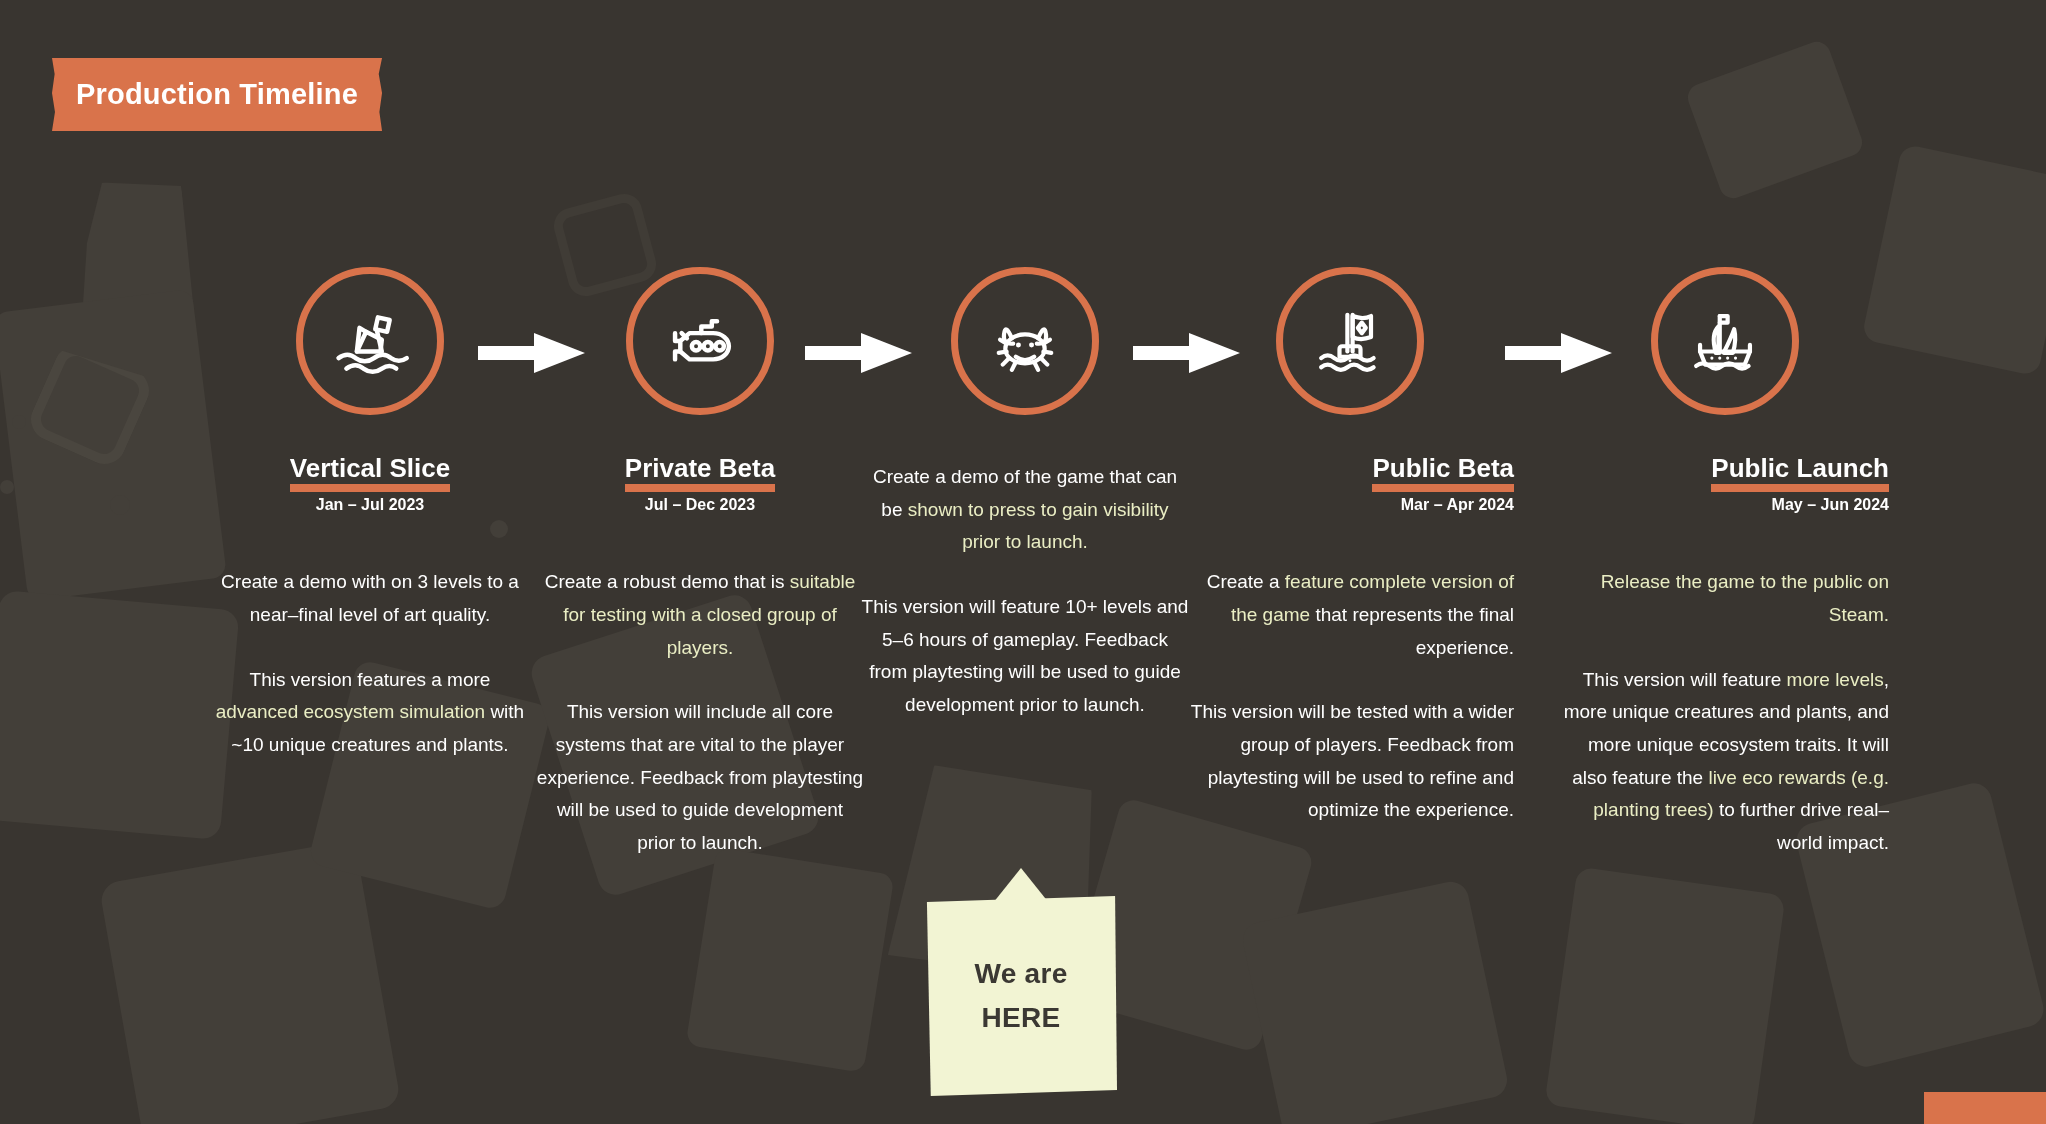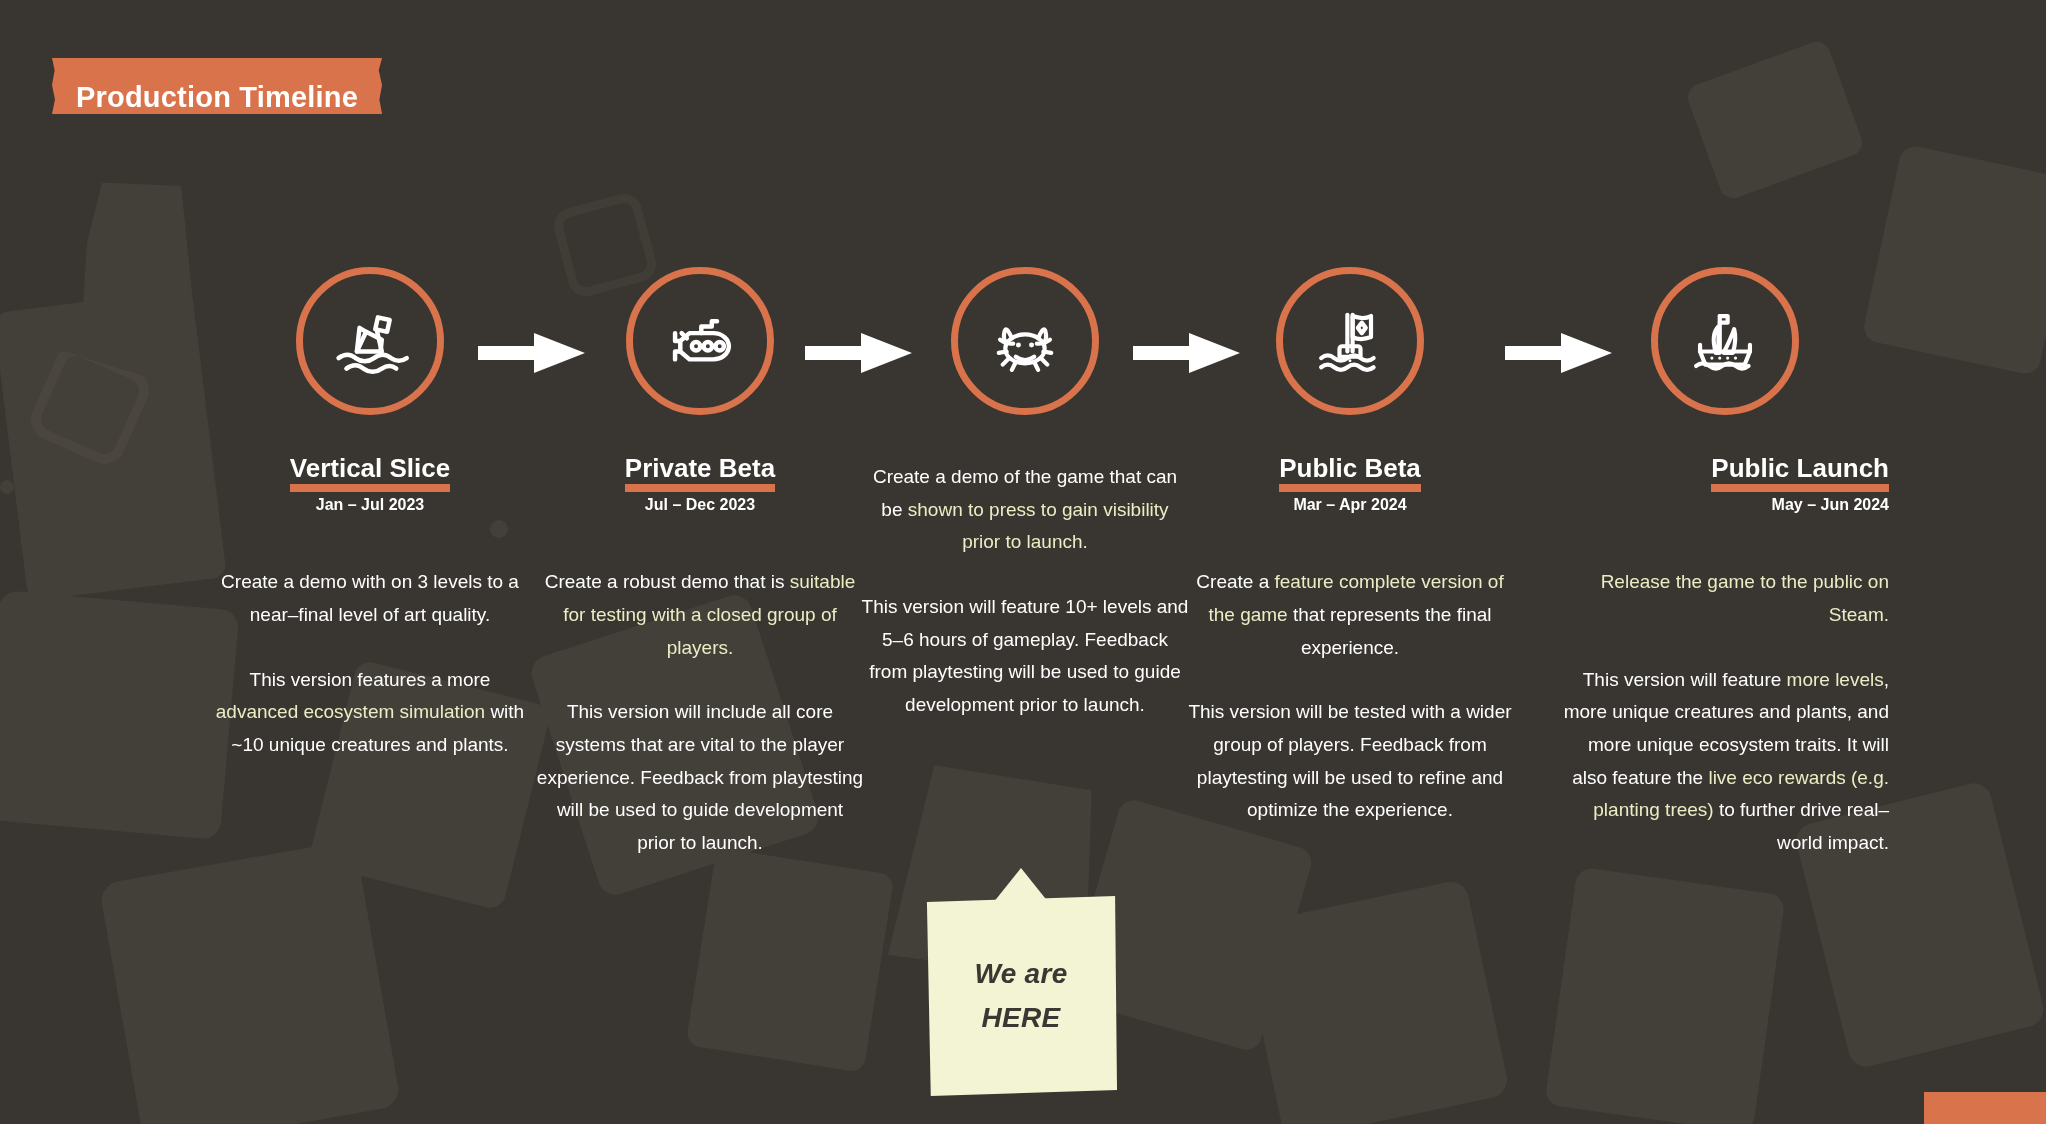--- a/index.html
+++ b/index.html
@@ -28,24 +28,24 @@
     position: absolute;
     background: #433f39;
     opacity: 1;
   }
 
   
   #title-ribbon {
     position: absolute;
     left: 52px;
     top: 58px;
-    height: 56px;
+    height: 73px;
     z-index: 3;
     display: flex;
-    align-items: flex-end;
+    align-items: center;
   }
   #title-ribbon .ribbon-shape {
     position: absolute;
     inset: 0;
     background: #d9734b;
     clip-path: polygon(
        0% 0%, 100% 0%, 99.0% 22%, 100% 48%, 99.2% 74%, 100% 100%,
        0% 100%, 0.9% 74%, 0% 48%, 0.8% 22%
     );
   }
@@ -72,21 +72,21 @@
 
   .stage {
     position: absolute;
     top: 255px;
     width: 340px;
     text-align: center;
   }
   .stage-0 { left: 200px; }
   .stage-1 { left: 530px; }
   .stage-2 { left: 855px; }
-  .stage-3 { left: 1180px; }
+  .stage-3 { left: 1180px; text-align: right; }
   .stage-4 { left: 1555px; text-align: right; }
 
   .icon-circle {
     width: 148px;
     height: 148px;
     margin: 0 auto;
     border: 7px solid #d9734b;
     border-radius: 50%;
     display: flex;
     align-items: center;
@@ -171,21 +171,20 @@
   #sticky-note .note-body {
     position: absolute;
     inset: 0;
     background: #f2f4d3;
     clip-path: polygon(1% 3%, 99% 0%, 100% 97%, 3% 100%);
     display: flex;
     flex-direction: column;
     align-items: center;
     justify-content: center;
     gap: 12px;
-    font-style: italic;
   }
   #sticky-note .note-line {
     color: #3b3833;
     font-size: 28px;
     font-weight: bold;
     letter-spacing: 0.3px;
   }
 
   
   #corner-block {

